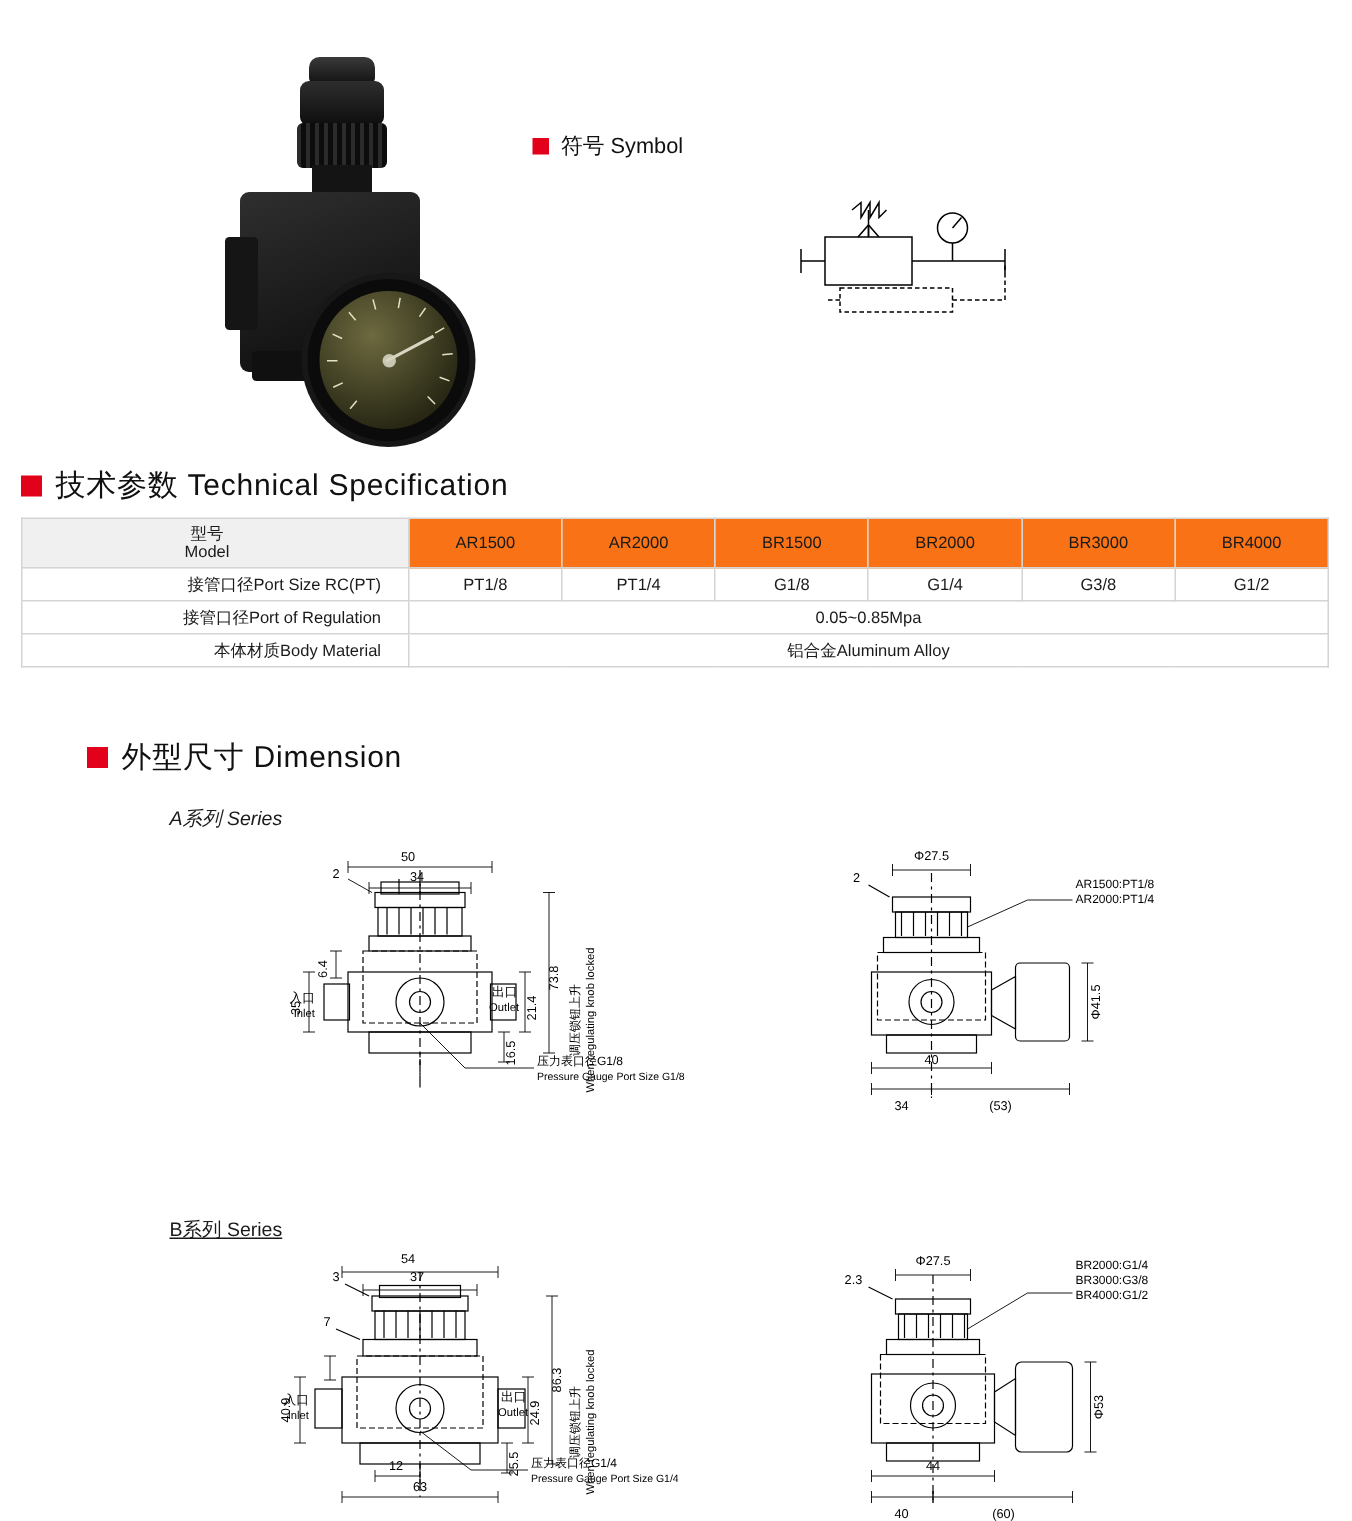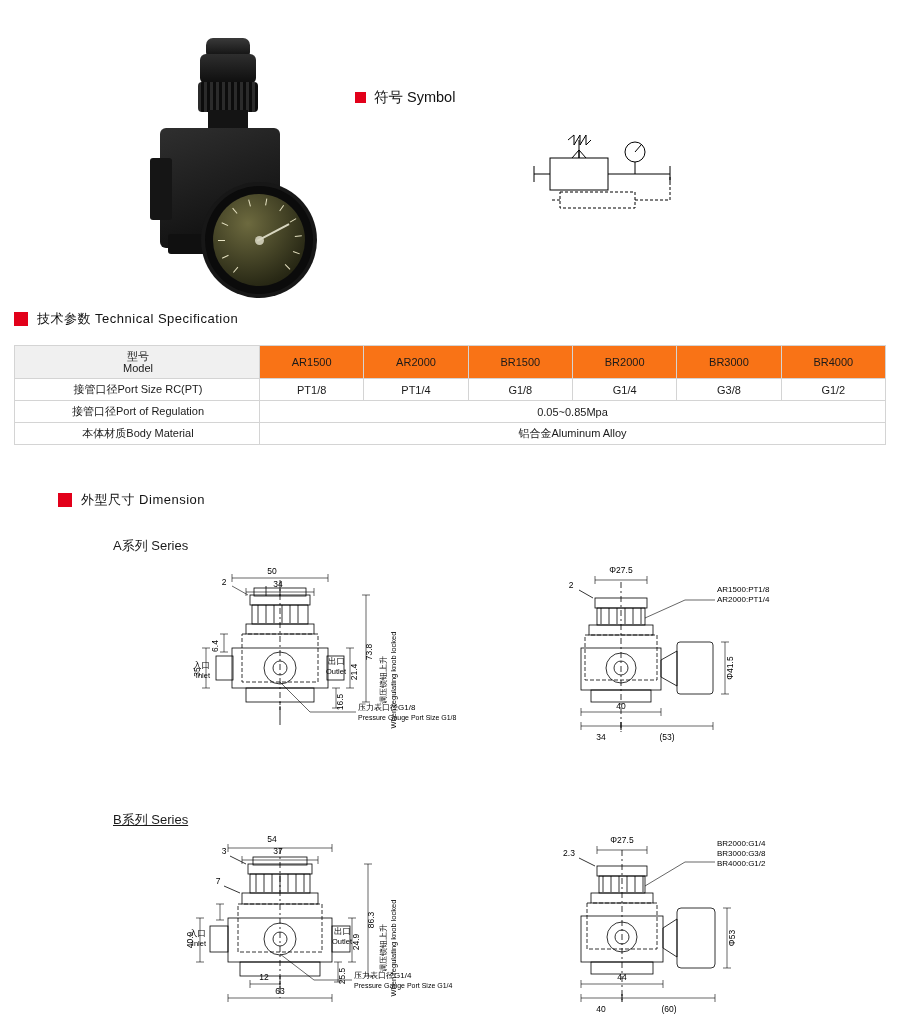--- a/index.html
+++ b/index.html
@@ -2,21 +2,21 @@
 <html><head>
 <meta charset="utf-8">
 <style>
   html,body{margin:0;padding:0;}
   body{width:901px;height:1014px;background:#ffffff;font-family:"Liberation Sans",sans-serif;color:#1a1a1a;position:relative;overflow:hidden;}
   .page{position:relative;width:901px;height:964px;}
 
   
   .sec-head{position:absolute;display:flex;align-items:center;}
   .sec-head .mark{width:14px;height:14px;background:#e2001a;margin-right:9px;}
-  .sec-head .txt{font-size:13px;letter-spacing:.5px;color:#111;}
+  .sec-head .txt{font-size:20px;letter-spacing:.5px;color:#111;}
   .sub-head{position:absolute;display:flex;align-items:center;}
   .sub-head .mark{width:11px;height:11px;background:#e2001a;margin-right:8px;}
   .sub-head .txt{font-size:14.5px;color:#111;}
 
   
   .photo{position:absolute;left:150px;top:38px;width:190px;height:235px;}
   .body-blk{position:absolute;}
   .knob-top{left:56px;top:0px;width:44px;height:18px;border-radius:7px 7px 4px 4px;background:linear-gradient(180deg,#3a3a3a,#121212);}
   .knob-mid{left:50px;top:16px;width:56px;height:30px;border-radius:6px;background:linear-gradient(180deg,#2e2e2e,#0d0d0d);}
   .knob-rib{left:48px;top:44px;width:60px;height:30px;border-radius:4px;background:repeating-linear-gradient(90deg,#2b2b2b 0 3px,#0c0c0c 3px 6px);}
@@ -28,23 +28,23 @@
   .gauge-face{position:absolute;left:8px;top:8px;width:92px;height:92px;border-radius:50%;background:radial-gradient(circle at 38% 32%,#6d6a3f,#2a2a16 72%,#151508);}
   .gauge-face:after{content:"";position:absolute;left:50%;top:50%;width:36px;height:2px;background:#d8d6c0;transform:translate(-2px,-1px) rotate(-28deg);transform-origin:2px 1px;}
   .gauge-hub{position:absolute;left:50%;top:50%;width:9px;height:9px;margin:-4px 0 0 -4px;border-radius:50%;background:#c8c6b0;}
   .tick{position:absolute;left:50%;top:4px;width:1px;height:7px;background:#e6e2c2;transform-origin:1px 42px;}
 
   
   .symbol-wrap{position:absolute;left:520px;top:130px;width:190px;height:90px;}
 
   
   .spec-table{position:absolute;left:14px;top:345px;width:872px;border-collapse:collapse;font-size:11px;background:#fff;}
-  .spec-table td{border:1px solid #d4d4d4;padding:3px 5px;text-align:center;color:#1a1a1a;height:15px;}
+  .spec-table td{border:1px solid #d4d4d4;padding:3px 18px;text-align:center;color:#1a1a1a;height:15px;}
   .spec-table tr:first-child td{background:#f97316;height:26px;line-height:12px;}
-  .spec-table td.rowhead{text-align:center;padding-left:7px;background:#fff;width:232px;}
+  .spec-table td.rowhead{text-align:right;padding-left:7px;background:#fff;width:232px;}
   .spec-table tr:first-child td.rowhead{background:#f0f0f0;text-align:center;}
 
   
   .dim-svg{position:absolute;}
   svg text{font-family:"Liberation Sans",sans-serif;}
 </style>
 </head>
 <body>
 
 <div class="page">
@@ -140,21 +140,21 @@
       <td colspan="6">铝合金Aluminum Alloy</td>
     </tr>
   </tbody>
     </table>
 
   <div class="sec-head" style="left:14px;top:491px;padding-left:44px;">
     <span class="mark"></span>
     <span class="txt">外型尺寸 Dimension</span>
   </div>
 
-  <div style="position:absolute;left:113px;top:537px;font-size:13px;">A系列  Series</div>
+  <div style="position:absolute;left:113px;top:537px;font-size:13px;font-style:italic;">A系列  Series</div>
   <div style="position:absolute;left:113px;top:811px;font-size:13px;text-decoration:underline;">B系列  Series</div>
 
   <svg class="dim-svg" style="left:180px;top:560px;" width="300" height="220" viewBox="0 0 300 220">
     <g fill="none" stroke="#000" stroke-width=".8">
 
       <rect x="70" y="35" width="60" height="10"></rect>
       <rect x="74" y="28" width="52" height="8"></rect>
       <path d="M78 45 v18 M86 45 v18 M94 45 v18 M102 45 v18 M110 45 v18 M118 45 v18"></path>
       <rect x="72" y="45" width="56" height="19"></rect>
       <rect x="66" y="64" width="68" height="10"></rect>

